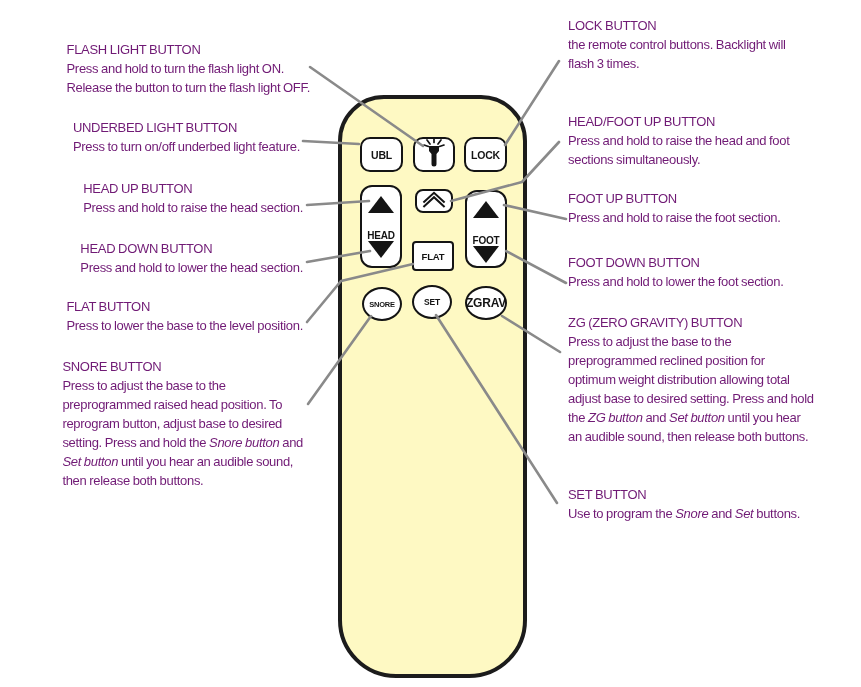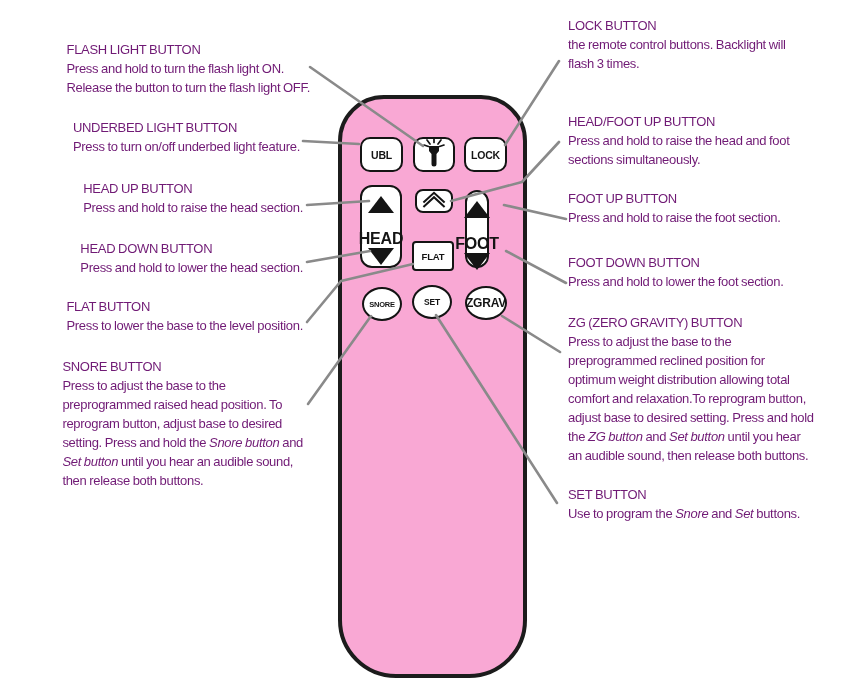--- a/index.html
+++ b/index.html
@@ -9,31 +9,31 @@
   .callout{position:absolute;font-size:13px;line-height:19px;color:#701a75;
            letter-spacing:-0.3px;word-spacing:-0.5px;z-index:5;white-space:nowrap;}
   .callout.ra{text-align:left;}
   .it{font-style:italic;}
   
   .leads{position:absolute;left:0;top:0;z-index:4;pointer-events:none;}
   .leads polyline{fill:none;stroke:#8a8a8a;stroke-width:2.6;stroke-linecap:round;stroke-linejoin:round;}
   
   .remote{position:absolute;left:338px;top:95px;width:189px;height:583px;
           border:4px solid #1c1c1c;border-radius:46px 46px 58px 58px;
-          box-sizing:border-box;background:#f9a8d4;z-index:2;}
+          box-sizing:border-box;background:#fef9c3;z-index:2;}
   .rbtn{position:absolute;border:2.5px solid #141414;border-radius:10px;background:#fff;
         display:flex;align-items:center;justify-content:center;
         font-weight:bold;color:#141414;box-sizing:border-box;letter-spacing:-0.2px;}
   .rocker{flex-direction:column;justify-content:space-between;padding:9px 0;border-radius:12px;}
   .circle{border-radius:50%;}
   .tri-up{width:0;height:0;border-left:13px solid transparent;border-right:13px solid transparent;
           border-bottom:17px solid #141414;}
   .tri-down{width:0;height:0;border-left:13px solid transparent;border-right:13px solid transparent;
             border-top:17px solid #141414;}
-  .rocker-lbl{font-size:16px;margin-top:17px;}
+  .rocker-lbl{font-size:10px;margin-top:17px;}
   .f105{font-size:10.5px;} .f95{font-size:9.5px;} .f85{font-size:8.5px;}
   .f80{font-size:12px;} .f75{font-size:7.5px;}
 </style>
 </head>
 <body>
 
 <div class="canvas">
 
   <div class="remote">
 
@@ -68,21 +68,21 @@
 
     <div class="rbtn" style="left:73px;top:90px;width:38px;height:24px;border-radius:8px;">
       <span>
         <svg width="30" height="20" viewBox="0 0 34 22">
           <path d="M5 15 L17 4 L29 15" fill="none" stroke="#141414" stroke-width="2.3"></path>
           <path d="M5 20 L17 9 L29 20" fill="none" stroke="#141414" stroke-width="2.3"></path>
         </svg>
       </span>
     </div>
 
-    <div class="rbtn rocker" style="left:123px;top:91px;width:24px;height:78px;">
+    <div class="rbtn rocker" style="left:123px;top:91px;width:42px;height:78px;">
       <span class="tri-up"></span>
       <span class="rocker-lbl">FOOT</span>
       <span class="tri-down"></span>
     </div>
 
     <div class="rbtn f95" style="left:70px;top:142px;width:42px;height:30px;border-radius:4px;">
       <span>FLAT</span>
     </div>
 
     <div class="rbtn circle f75" style="left:20px;top:188px;width:40px;height:34px;">
@@ -167,21 +167,20 @@
   <div class="callout" style="top:253px;left:568px;">
     <div>FOOT DOWN BUTTON</div>
     <div>Press and hold to lower the foot section.</div>
   </div>
 
   <div class="callout" style="top:313px;left:568px;">
     <div>ZG (ZERO GRAVITY) BUTTON</div>
     <div>Press to adjust the base to the</div>
     <div>preprogrammed reclined position for</div>
     <div>optimum weight distribution allowing total</div>
-    <div>comfort and relaxation.To reprogram button,</div>
     <div>adjust base to desired setting. Press and hold</div>
     <div><span>the </span><span class="it">ZG button</span><span> and </span><span class="it">Set button</span><span> until you hear</span></div>
     <div>an audible sound, then release both buttons.</div>
   </div>
 
   <div class="callout" style="top:485px;left:568px;">
     <div>SET BUTTON</div>
     <div><span>Use to program the </span><span class="it">Snore</span><span> and </span><span class="it">Set</span><span> buttons.</span></div>
   </div>
 

